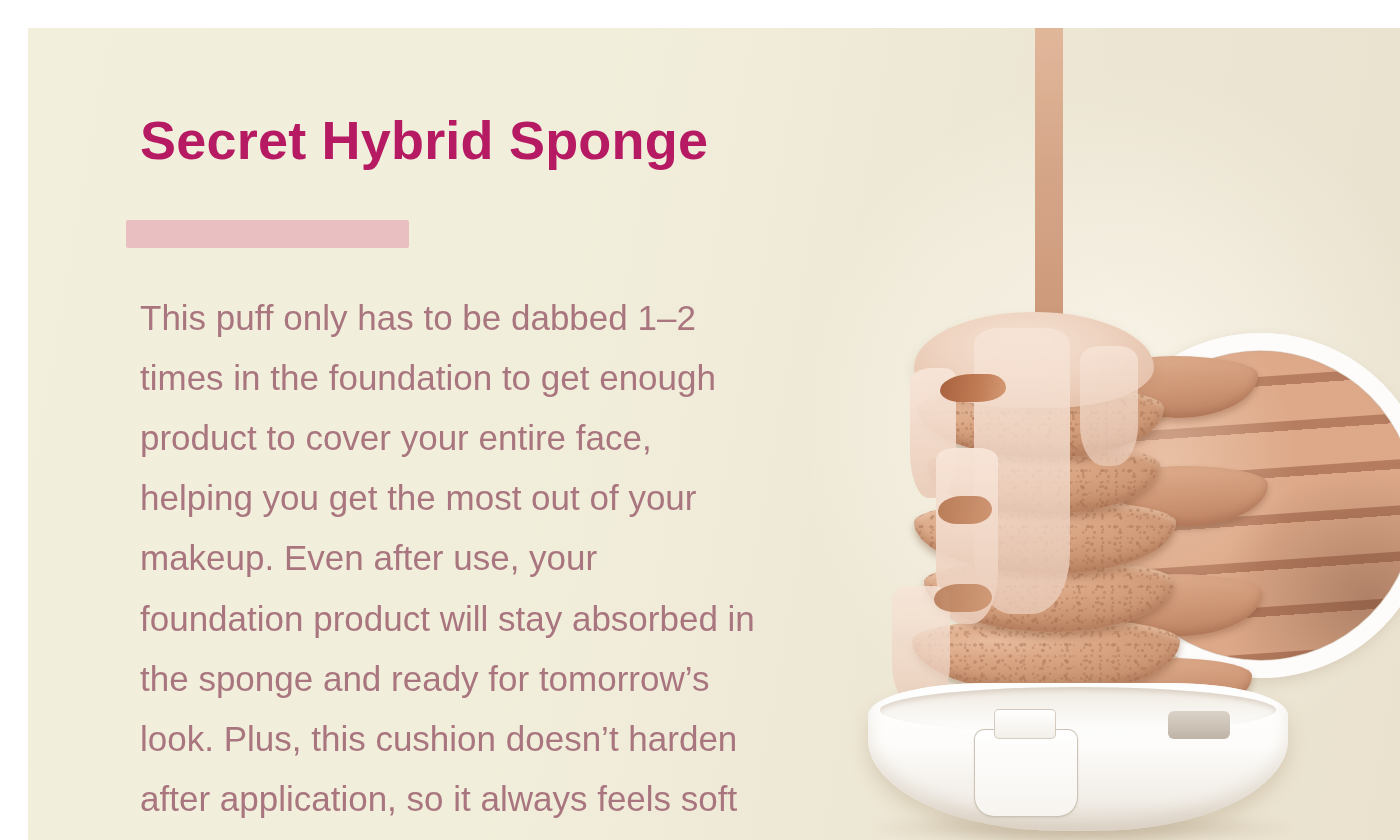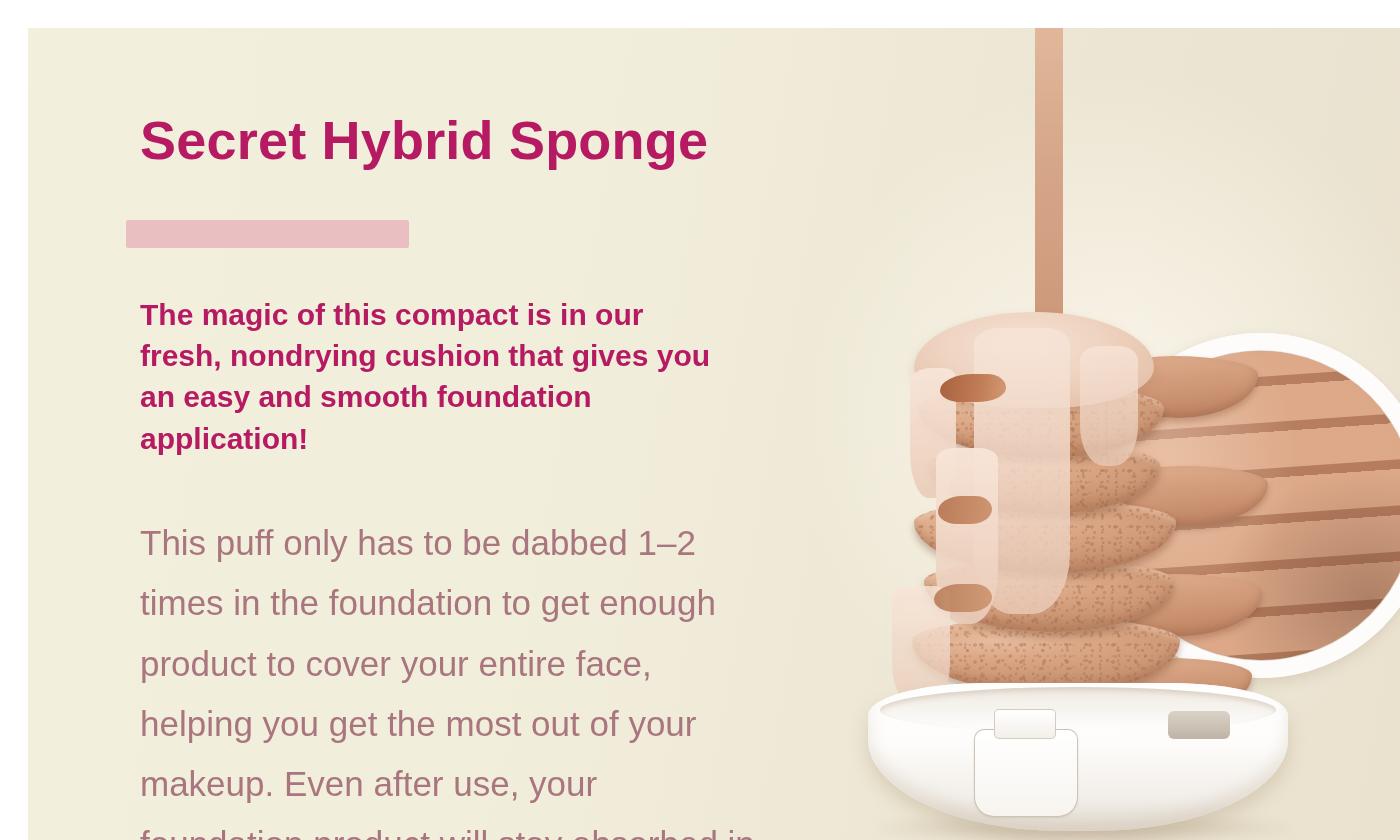--- a/index.html
+++ b/index.html
@@ -313,21 +313,20 @@
 <body>
 
 <div class="banner">
 
   <div class="text-col">
 
     <h1 class="headline">Secret Hybrid Sponge</h1>
 
     <div class="divider"></div>
 
-    <p class="subhead">The magic of this compact is in our fresh, nondrying cushion that gives you an easy and smooth foundation application!</p>
 
     <p class="body-copy">This puff only has to be dabbed 1–2 times in the foundation to get enough product to cover your entire face, helping you get the most out of your makeup. Even after use, your foundation product will stay absorbed in the sponge and ready for tomorrow’s look. Plus, this cushion doesn’t harden after application, so it always feels soft and fresh.</p>
   </div>
 
   <div class="photo">
     <div class="photo-bg"></div>
 
     <div class="lid">
       <div class="lid-well"></div>
       <div class="lid-rim"></div>

